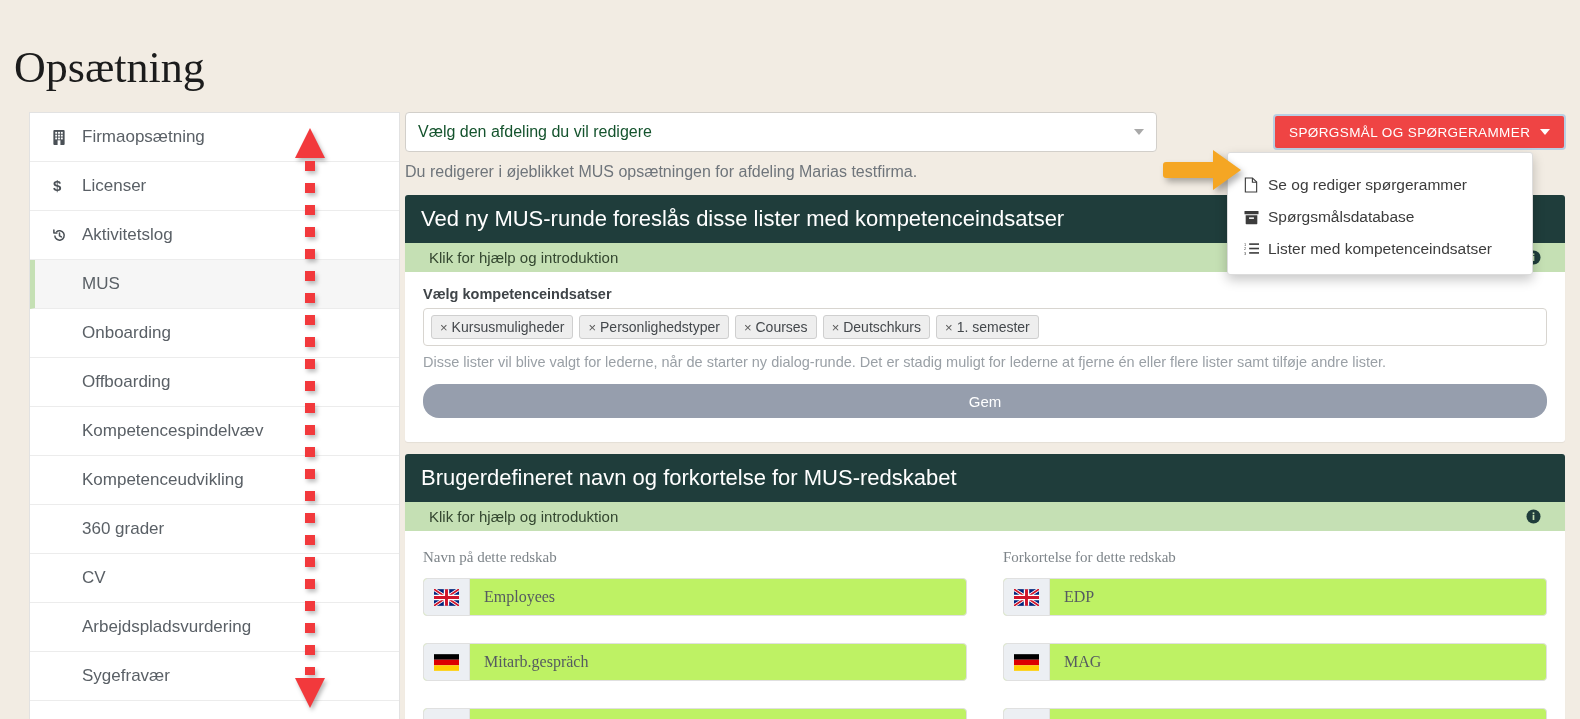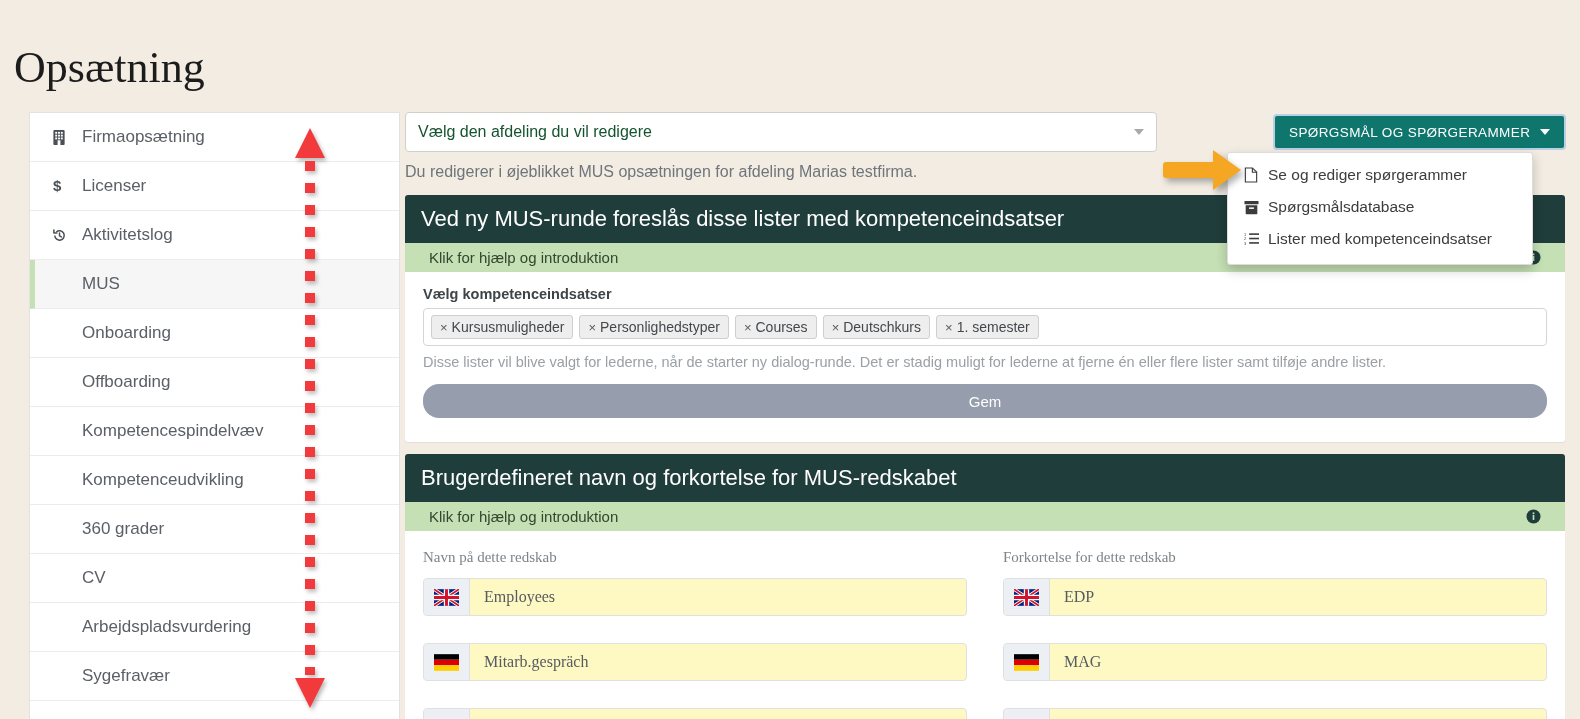--- a/index.html
+++ b/index.html
@@ -132,21 +132,21 @@
     margin-top: 11px;
     font-size: 16px;
     color: #6f757b;
   }
 
   
   .qbtn {
     position: absolute;
     left: 868px; top: 2px;
     height: 36px;
-    background: #0f766e;
+    background: #ef4444;
     border: 2px solid #b9cfe3;
     border-radius: 4px;
     color: #ffffff;
     font-size: 13.5px;
     letter-spacing: .4px;
     display: flex;
     align-items: center;
     padding: 4px 14px;
     cursor: pointer;
     z-index: 6;
@@ -161,21 +161,21 @@
   }
 
   .qmenu {
     position: absolute;
     left: 822px; top: 40px;
     width: 306px;
     background: #fff;
     border: 1px solid #dcdcdc;
     border-radius: 3px;
     box-shadow: 0 5px 12px rgba(0,0,0,0.22);
-    padding: 6px 0 9px 0;
+    padding: 16px 0 9px 0;
     z-index: 7;
   }
   .qmenu-item {
     display: flex;
     align-items: center;
     height: 32px;
     padding: 0 16px;
     font-size: 15.5px;
     color: #3c3c3c;
     cursor: pointer;
@@ -295,21 +295,21 @@
     color: #7d8489;
     margin-bottom: 12px;
   }
   .lang-row {
     display: flex;
     align-items: stretch;
     border: 1px solid #e0e0e0;
     border-radius: 4px;
     height: 38px;
     margin-bottom: 27px;
-    background: #fef9c3;
+    background: #bef264;
     overflow: hidden;
   }
   .flag-cell {
     width: 46px;
     background: #eceff3;
     border-right: 1px solid #e0e0e0;
     display: flex;
     align-items: center;
     justify-content: center;
   }

